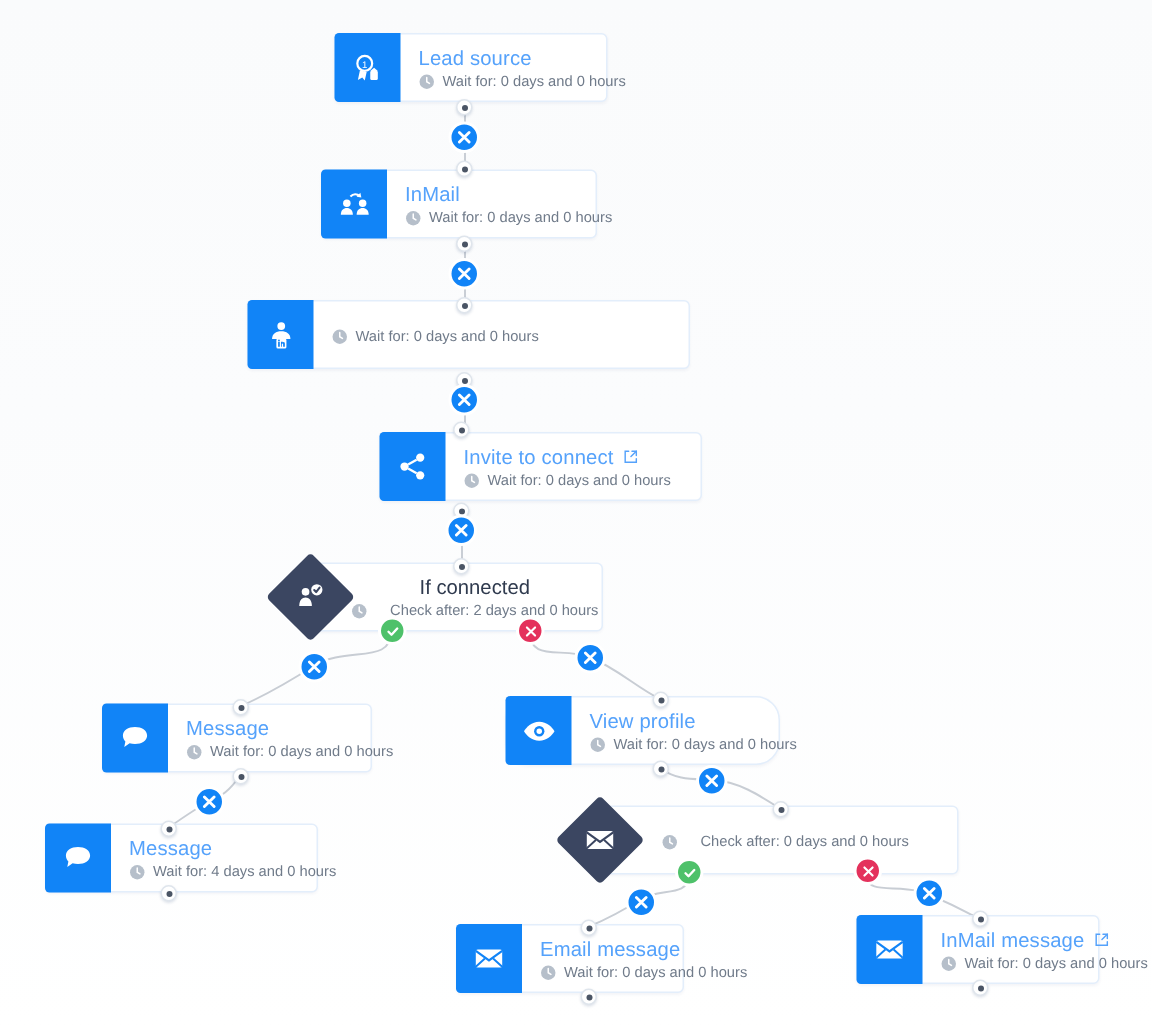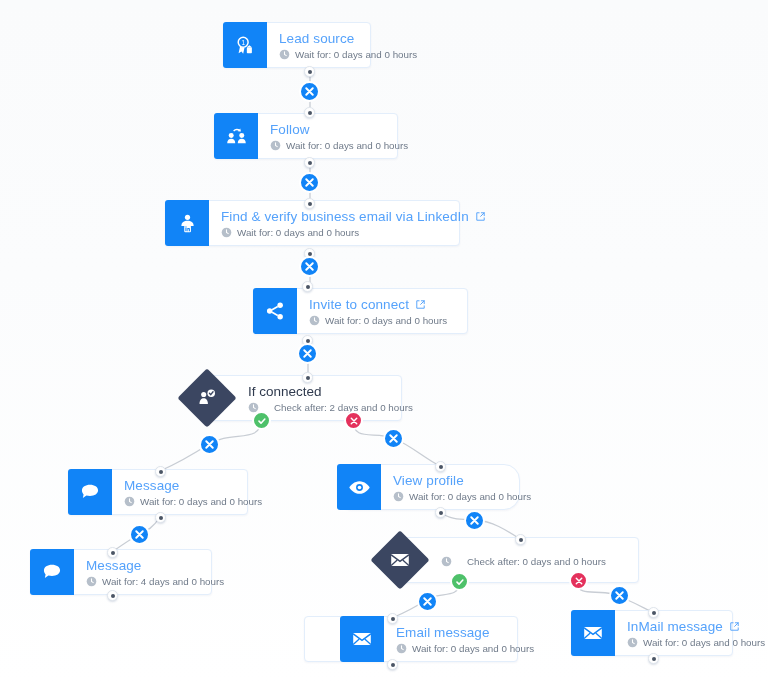--- a/index.html
+++ b/index.html
@@ -204,21 +204,21 @@
       <path d="M160,517 C152,529 146,531 140,534 C132,538 122,545 112,552"></path>
 
       <path d="M440,512 C452,521 464,519 476,520 C492,521 506,530 520,539"></path>
 
       <path d="M459,584 C459,598 440,592 428,599 C414,608 404,613 392,618"></path>
 
       <path d="M578,584 C578,596 596,590 612,594 C628,599 640,606 652,612"></path>
     </g>
   </svg>
 
-  <div class="node" style="left:223px; top:22px; width:148px;">
+  <div class="node" style="left:223px; top:22px; width:182px;">
     <div class="tile">
       <svg width="22" height="22" viewBox="0 0 24 24" fill="#fff">
         <circle cx="10" cy="9" r="5.4" fill="none" stroke="#fff" stroke-width="1.6"></circle>
         <text x="10" y="12" font-size="7" text-anchor="middle" fill="#fff" font-family="Liberation Sans, sans-serif">1</text>
         <path d="M6.5 14 L5 21 L8.2 19.2 L10 21.5 L11.4 15.2 Z"></path>
         <rect x="14" y="14.5" width="5.5" height="6.5" rx="0.8"></rect>
         <path d="M14 14.5 L19.5 14.5 L16.8 12.2 Z"></path>
       </svg>
     </div>
     <div class="body">
@@ -248,21 +248,21 @@
         <circle cx="6.5" cy="11" r="2.6"></circle>
         <path d="M2.3 19 C2.3 15.8 4.2 14.3 6.5 14.3 C8.8 14.3 10.7 15.8 10.7 19 Z"></path>
         <circle cx="17.5" cy="11" r="2.6"></circle>
         <path d="M13.3 19 C13.3 15.8 15.2 14.3 17.5 14.3 C19.8 14.3 21.7 15.8 21.7 19 Z"></path>
         <path d="M9 6.2 C11 4.2 13.6 4.2 15.4 6" stroke="#fff" stroke-width="1.5" fill="none"></path>
         <path d="M15.9 3.6 L16.6 6.9 L13.3 6.4 Z"></path>
       </svg>
     </div>
     <div class="body">
       <div class="title">
-        <span>Follow</span>
+        <span>InMail</span>
       </div>
       <div class="sub">
         <svg class="clock" width="11" height="11" viewBox="0 0 16 16">
           <circle cx="8" cy="8" r="7" fill="#b6bfca"></circle>
           <path d="M8 4 L8 8 L10.6 9.6" stroke="#fff" stroke-width="1.5" fill="none" stroke-linecap="round"></path>
         </svg>
         <span>Wait for: 0 days and 0 hours</span>
       </div>
     </div>
   </div>
@@ -279,28 +279,20 @@
       <svg width="23" height="23" viewBox="0 0 24 24" fill="#fff">
         <circle cx="12" cy="5.6" r="2.7"></circle>
         <path d="M5.6 14.6 C5.6 10.9 8.4 9.2 12 9.2 C15.6 9.2 18.4 10.9 18.4 14.6 Z"></path>
         <rect x="8.6" y="14.2" width="7" height="7" rx="1.1"></rect>
         <rect x="9.8" y="16.6" width="1.2" height="3.4" fill="#1184f7"></rect>
         <rect x="9.8" y="15.1" width="1.2" height="1.1" fill="#1184f7"></rect>
         <path d="M11.8 20 L11.8 16.6 L13 16.6 L13 17 C13.4 16.5 14.5 16.4 14.5 17.9 L14.5 20 L13.3 20 L13.3 18.2 C13.3 17.5 12.4 17.5 12.4 18.2 L12.4 20 Z" fill="#1184f7"></path>
       </svg>
     </div>
     <div class="body">
-      <div class="title">
-        <span>Find &amp; verify business email via LinkedIn</span>
-        <svg class="extlink" width="11" height="11" viewBox="0 0 16 16" fill="none" stroke="#55a2fb" stroke-width="1.4">
-          <path d="M6 2.6 H2.6 V13.4 H13.4 V10" stroke-linecap="round"></path>
-          <path d="M9.2 2.6 H13.4 V6.8" stroke-linecap="round"></path>
-          <path d="M13.4 2.6 L8.2 7.8" stroke-linecap="round"></path>
-        </svg>
-      </div>
       <div class="sub">
         <svg class="clock" width="11" height="11" viewBox="0 0 16 16">
           <circle cx="8" cy="8" r="7" fill="#b6bfca"></circle>
           <path d="M8 4 L8 8 L10.6 9.6" stroke="#fff" stroke-width="1.5" fill="none" stroke-linecap="round"></path>
         </svg>
         <span>Wait for: 0 days and 0 hours</span>
       </div>
     </div>
   </div>
   <div class="anchor" style="left:304px; top:248px;"></div>
@@ -349,21 +341,21 @@
   <div class="cond" style="left:207px; top:375px;">
     <div class="diamond"></div>
     <div class="diamond-ico">
       <svg width="22" height="22" viewBox="0 0 24 24" fill="#fff">
         <circle cx="8.4" cy="8.2" r="2.8"></circle>
         <path d="M3.8 18.6 C3.8 14.4 5.9 12.4 8.4 12.4 C10.9 12.4 13 14.4 13 18.6 Z"></path>
         <circle cx="16.6" cy="6.8" r="4.1"></circle>
         <path d="M14.7 6.9 L16.1 8.4 L18.6 5.2" stroke="#3b4661" stroke-width="1.5" fill="none" stroke-linecap="round" stroke-linejoin="round"></path>
       </svg>
     </div>
-    <div class="card" style="width:195px;">
+    <div class="card" style="width:195px;align-items:center;">
       <div class="title">
         <span>If connected</span>
       </div>
       <div class="sub">
         <svg class="clock" width="11" height="11" viewBox="0 0 16 16">
           <circle cx="8" cy="8" r="7" fill="#b6bfca"></circle>
           <path d="M8 4 L8 8 L10.6 9.6" stroke="#fff" stroke-width="1.5" fill="none" stroke-linecap="round"></path>
         </svg>
         <span>Check after: 2 days and 0 hours</span>
       </div>
@@ -503,21 +495,21 @@
         <path d="M1.4 1.4 L8.6 8.6 M8.6 1.4 L1.4 8.6" stroke="#fff" stroke-width="2.1" stroke-linecap="round"></path>
       </svg>
   </div>
   <div class="btn-x" style="left:609px; top:585px;">
     <svg width="9" height="9" viewBox="0 0 10 10">
         <path d="M1.4 1.4 L8.6 8.6 M8.6 1.4 L1.4 8.6" stroke="#fff" stroke-width="2.1" stroke-linecap="round"></path>
       </svg>
   </div>
 
   <div class="anchor" style="left:387px; top:613px;"></div>
-  <div class="node" style="left:304px; top:616px; width:214px;padding-left:36px;">
+  <div class="node" style="left:304px; top:616px; width:152px;">
     <div class="tile">
       <svg width="22" height="22" viewBox="0 0 24 24" fill="#fff">
         <rect x="2.4" y="5.4" width="19.2" height="13.2" rx="1.4"></rect>
         <path d="M2.4 6.4 L12 13.4 L21.6 6.4" stroke="#1184f7" stroke-width="1.6" fill="none"></path>
         <path d="M2.4 18 L9 12 M21.6 18 L15 12" stroke="#1184f7" stroke-width="1.4" fill="none"></path>
       </svg>
     </div>
     <div class="body">
       <div class="title">
         <span>Email message</span>

